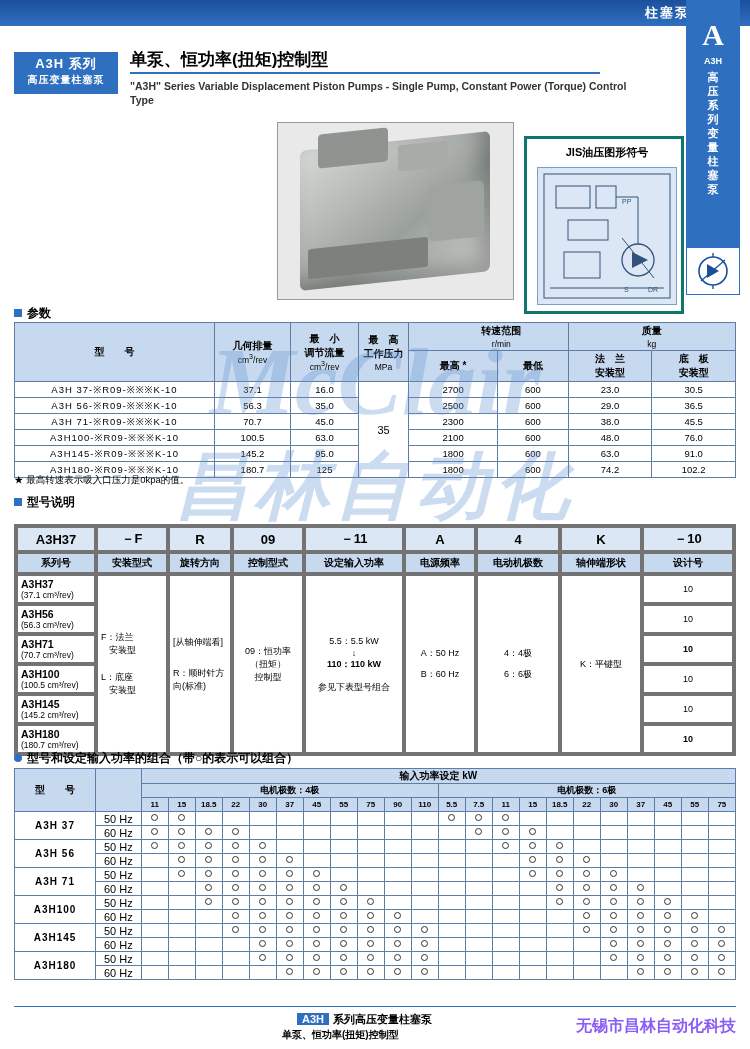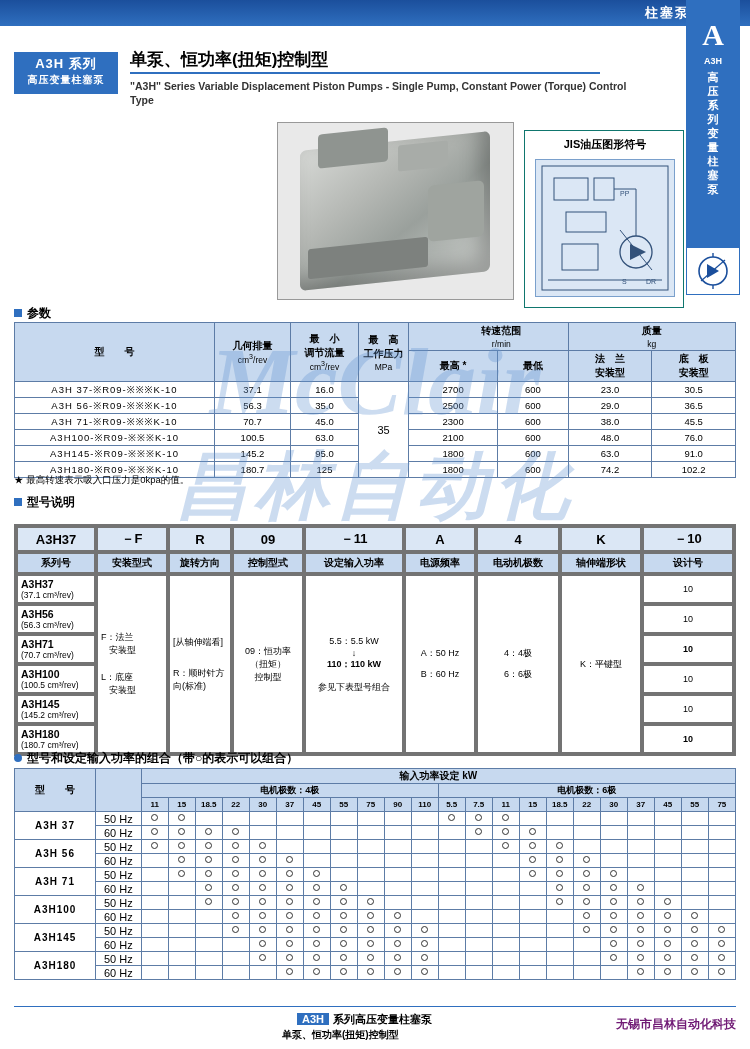--- a/index.html
+++ b/index.html
@@ -78,22 +78,22 @@
     transform: skewY(-6deg);
     box-shadow: inset -10px -10px 20px rgba(0,0,0,.25);
   }
   .photo .blk1{position:absolute;left:40px;top:8px;width:70px;height:34px;background:#8f9490;border-radius:4px;transform:skewY(-6deg);}
   .photo .blk2{position:absolute;left:120px;top:20px;width:50px;height:26px;background:#a8aca8;border-radius:3px;transform:skewY(-6deg);}
   .photo .blk3{position:absolute;left:30px;top:120px;width:120px;height:30px;background:#7d817e;border-radius:3px;transform:skewY(-6deg);}
   .photo .cyl{position:absolute;left:150px;top:60px;width:56px;height:56px;background:#9fa49f;border-radius:6px;transform:skewY(-6deg);}
 
   
   .symbox {
-    position:absolute; left:524px; top:130px; width:160px; height:178px;
-    background:#fff; border:1px solid #0f766e;
+    position:absolute; left:524px; top:136px; width:160px; height:178px;
+    background:#fff; border:3px solid #0f766e;
   }
   .symbox .cap {
     position:absolute; left:0; top:6px; width:160px; text-align:center;
     font-size:11px; font-weight:bold;
   }
   .symbox .diagram {
     position:absolute; left:10px; top:28px; width:140px; height:138px;
     background:#dbe7f5; border:1px solid #7aa0cc;
   }
 
@@ -152,21 +152,21 @@
   .t3 .big { font-size:10px; font-weight:bold; }
   .t3 .mdlname { font-size:10px; font-weight:bold; letter-spacing:1px; }
   .t3 .hz { font-size:11px; }
   .circ { display:inline-block; width:7px; height:7px; border:1px solid #333; border-radius:50%; }
 
   
   .footer-rule { position:absolute; left:14px; top:1006px; width:722px; height:1px; background:#2f6fbf; }
   .foot-logo { position:absolute; left:250px; top:1012px; font-size:11px; font-weight:bold;padding-left:47px; }
   .foot-logo .lg { display:inline-block; background:#2f6fbf; color:#fff; padding:0 5px; margin-right:4px; }
   .foot-sub { position:absolute; left:282px; top:1028px; font-size:10px; font-weight:bold; }
-  .foot-right { position:absolute; right:14px; top:1016px; font-size:12px; font-weight:bold; color:#701a75; }
+  .foot-right { position:absolute; right:14px; top:1016px; font-size:16px; font-weight:bold; color:#8b5cf6; }
 </style>
 </head>
 <body>
 
 <div class="page">
 
   <div class="topbar">
     <div class="label">柱塞泵</div>
   </div>
 

